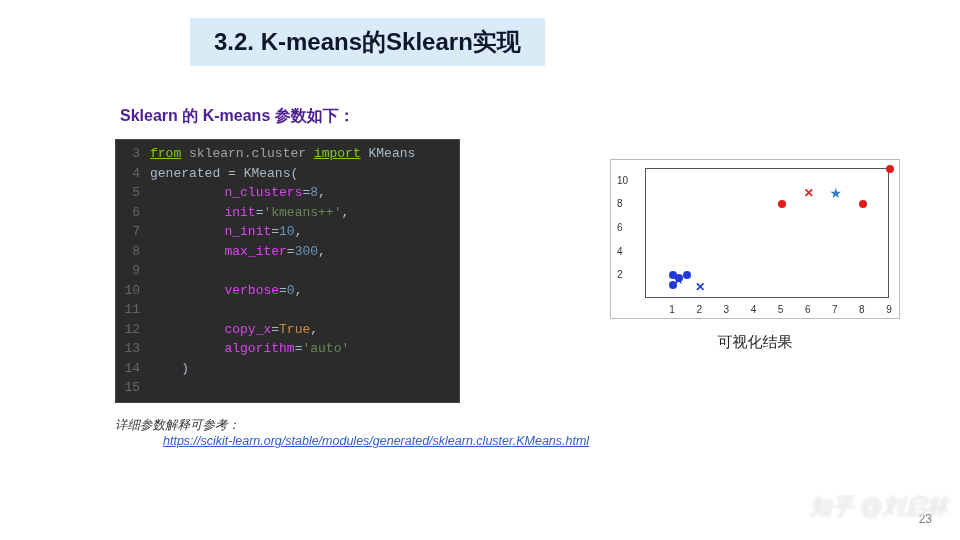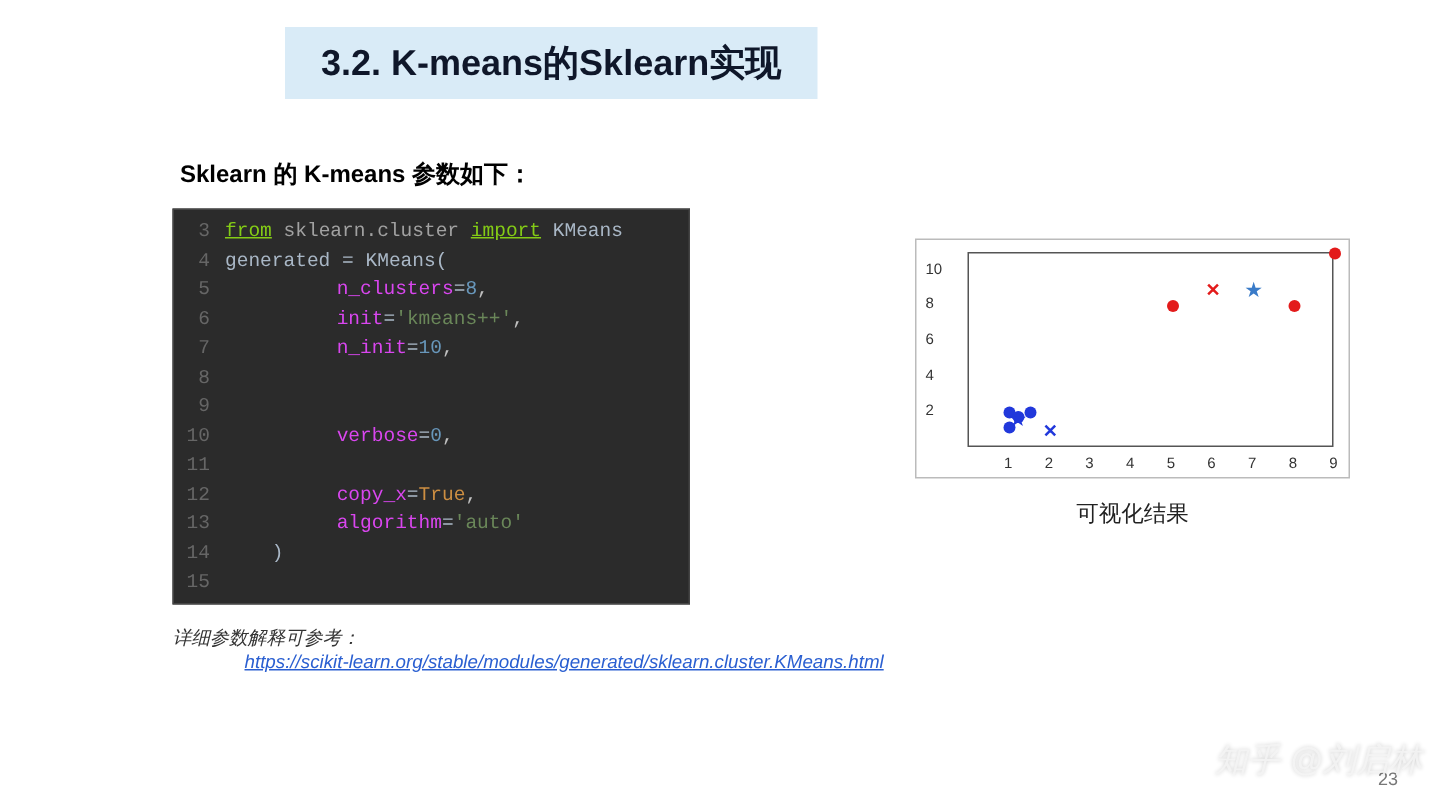--- a/index.html
+++ b/index.html
@@ -17,21 +17,21 @@
     padding: 8px 24px;
     margin: 18px 0 0 190px;
     font-size: 24px;
     font-weight: 700;
     color: #0f172a;
   }
   .subtitle {
     margin: 40px 0 0 120px;
     font-size: 16px;
     font-weight: 700;
-    color: #000000;
+    color: #4c1d95;
   }
   .content-row {
     display: flex;
     align-items: flex-start;
     margin: 12px 0 0 115px;
   }
   .code-block {
     background: #2b2b2b;
     color: #c0c0c0;
     font-family: Consolas, "Courier New", monospace;
@@ -140,20 +140,21 @@
       <div class="code-line">
         <span class="ln">6</span>
         <span class="code">        <span class="param">init</span><span class="eq">=</span><span class="str">'kmeans++'</span>,</span>
       </div>
       <div class="code-line">
         <span class="ln">7</span>
         <span class="code">        <span class="param">n_init</span><span class="eq">=</span><span class="num">10</span>,</span>
       </div>
       <div class="code-line">
         <span class="ln">8</span>
+        <span class="code">        <span class="param">max_iter</span><span class="eq">=</span><span class="num">300</span>,</span>
       </div>
       <div class="code-line">
         <span class="ln">9</span>
       </div>
       <div class="code-line">
         <span class="ln">10</span>
         <span class="code">        <span class="param">verbose</span><span class="eq">=</span><span class="num">0</span>,</span>
       </div>
       <div class="code-line">
         <span class="ln">11</span>

